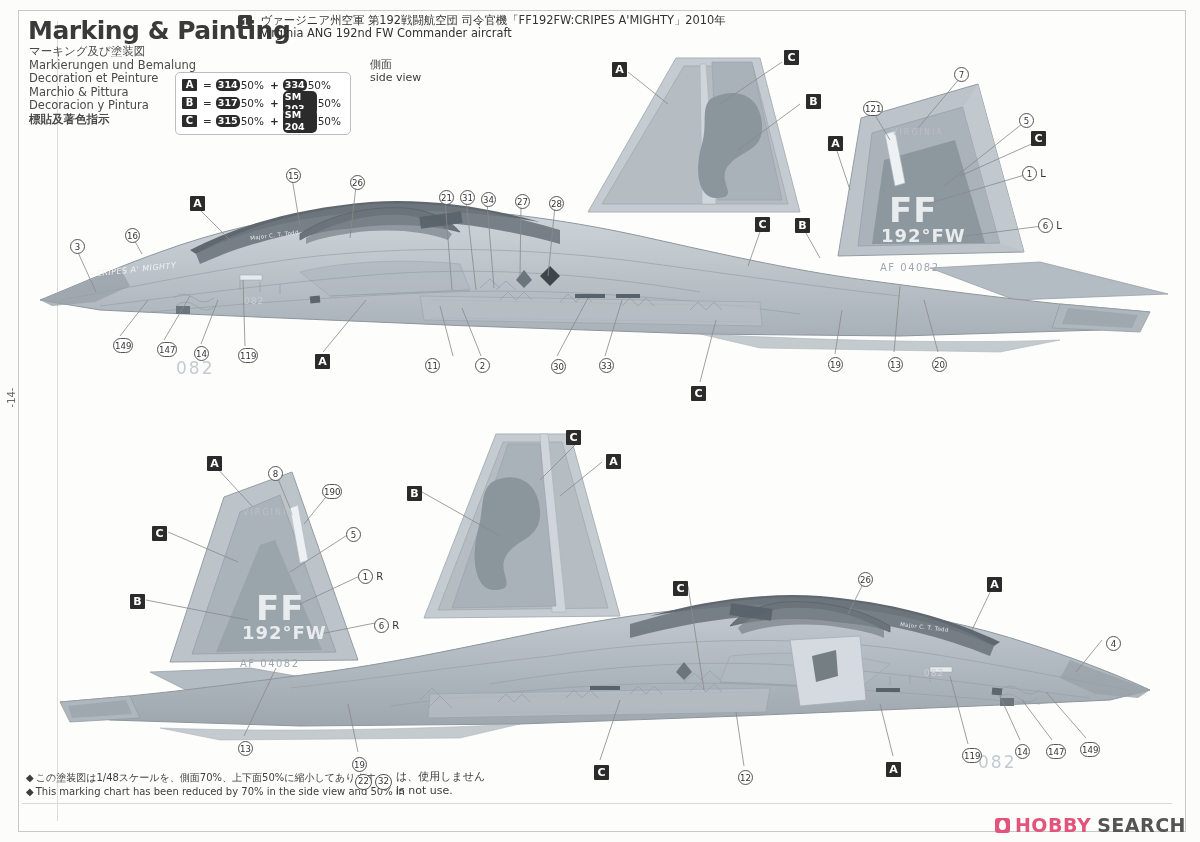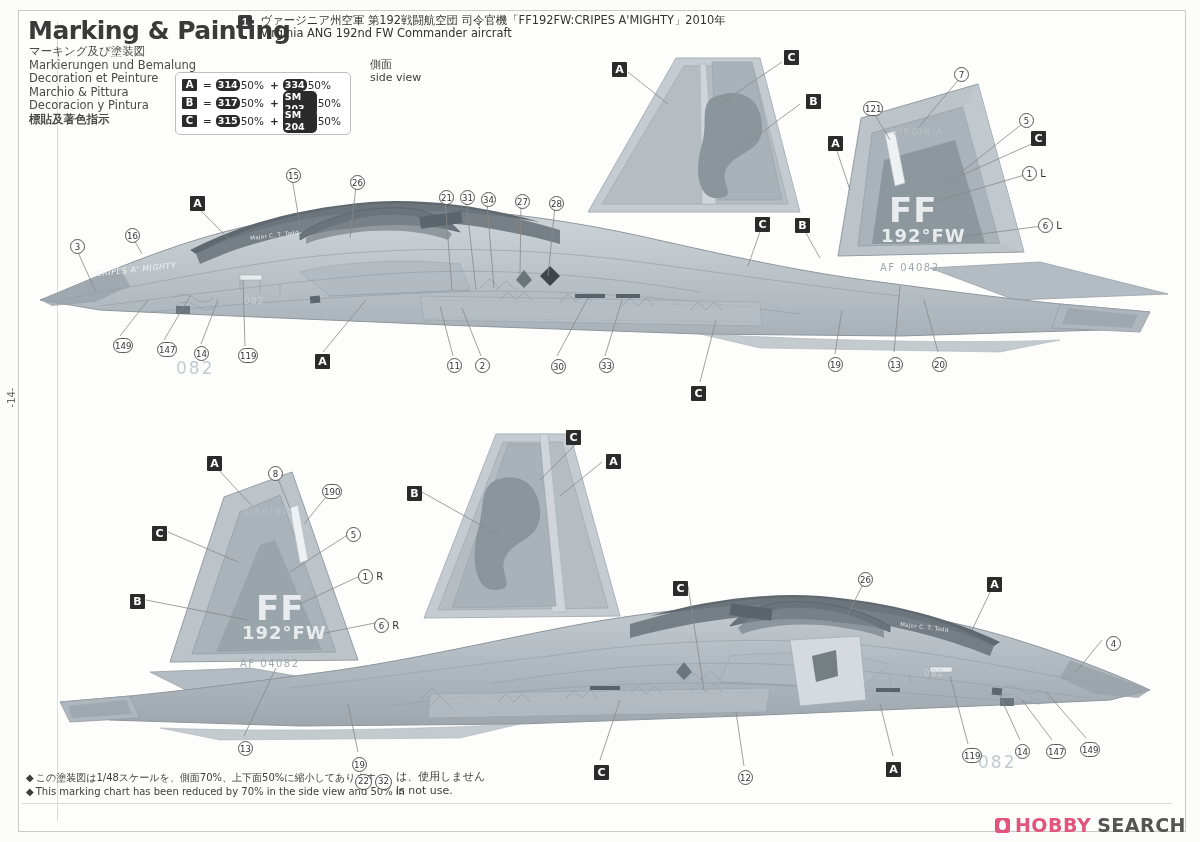--- a/index.html
+++ b/index.html
@@ -551,21 +551,21 @@
       <div class="cir" style="left: 70px; top: 239px;">3</div>
       <div class="cir wide" style="left: 113px; top: 338px;">149</div>
       <div class="cir wide" style="left: 157px; top: 342px;">147</div>
       <div class="cir" style="left: 194px; top: 346px;">14</div>
       <div class="cir wide" style="left: 238px; top: 348px;">119</div>
       <div class="cir" style="left: 439px; top: 190px;">21</div>
       <div class="cir" style="left: 460px; top: 190px;">31</div>
       <div class="cir" style="left: 481px; top: 192px;">34</div>
       <div class="cir" style="left: 515px; top: 194px;">27</div>
       <div class="cir" style="left: 549px; top: 196px;">28</div>
-      <div class="cir" style="left: 447px; top: 358px;">11</div>
+      <div class="cir" style="left: 425px; top: 358px;">11</div>
       <div class="cir" style="left: 475px; top: 358px;">2</div>
       <div class="cir" style="left: 551px; top: 359px;">30</div>
       <div class="cir" style="left: 599px; top: 358px;">33</div>
       <div class="cir" style="left: 954px; top: 67px;">7</div>
       <div class="cir wide" style="left: 863px; top: 101px;">121</div>
       <div class="cir" style="left: 1019px; top: 113px;">5</div>
       <div class="cir" style="left: 828px; top: 357px;">19</div>
       <div class="cir" style="left: 888px; top: 357px;">13</div>
       <div class="cir" style="left: 932px; top: 357px;">20</div>
       <div class="cir" style="left: 268px; top: 466px;">8</div>

